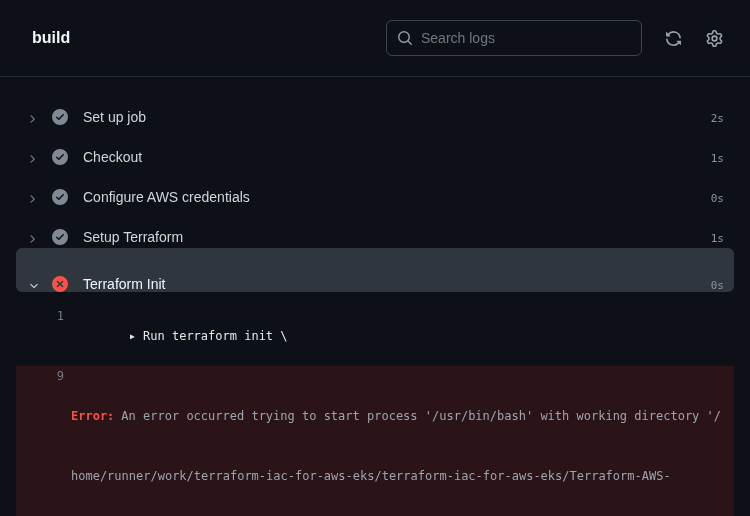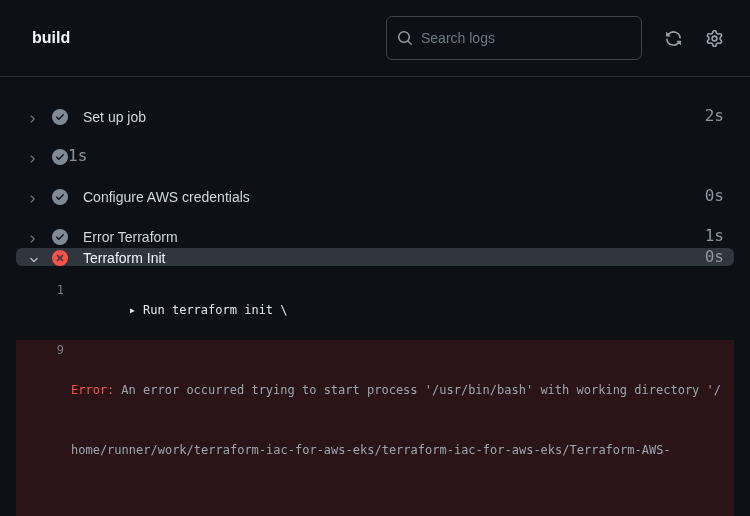--- a/index.html
+++ b/index.html
@@ -21,21 +21,21 @@
     justify-content:space-between;
     padding:0 26px 0 32px;
   }
   .header-left { display:flex; flex-direction:column; gap:5px; }
   .job-title { color:#f0f6fc; font-size:16px; font-weight:700; line-height:18px; }
   .job-subtitle { color:#9198a1; font-size:12.5px; line-height:14px; }
   .header-right { display:flex; align-items:center; gap:21px; }
 
   .search-box {
     display:flex; align-items:center;
-    width:256px; height:44px;
+    width:256px; height:36px;
     border:1px solid #3d444d; border-radius:6px;
     padding:0 10px; gap:8px;
     background:#0d1117;
   }
   .search-box svg { flex:none; color:#9198a1; }
   .search-box input {
     background:transparent; border:none; outline:none;
     color:#e6edf3; font-size:14px; width:100%;
     font-family:"Liberation Sans", sans-serif;
   }
@@ -55,25 +55,25 @@
     padding:0 26px;
     cursor:pointer;
   }
   .chev { width:12px; height:12px; flex:none; color:#767d86; display:flex; align-items:center; }
   .status-icon { width:16px; height:16px; flex:none; margin-left:14px; display:flex; }
   .icon-success { color:#818a94; }
   .icon-failure { color:#f85149; }
   .step-label { margin-left:15px; font-size:14px; color:#ced6de; flex:1; line-height:16px; }
   .duration {
     font-family:"DejaVu Sans Mono", monospace;
-    font-size:16px; color:#8c949e; flex:none;
+    font-size:11px; color:#8c949e; flex:none;
   }
 
   .step-row.expanded {
-    height:18px;
+    height:44px;
     margin:3px 16px 0 16px;
     border-radius:6px;
     background:#30363e;
     padding:0 10px 0 12px;
   }
   .step-row.expanded .chev { color:#cdd5dd; }
   .step-row.expanded .status-icon { margin-left:12px; }
   .step-row.expanded .step-label { color:#f0f6fc; }
 
   
@@ -90,21 +90,21 @@
     color:#767d86;
     cursor:pointer;
   }
   .log-text { margin-left:7px; white-space:pre; color:#e2e8ee; }
   .group-toggle { color:#e2e8ee; cursor:pointer; }
   .cmd-text { margin-left:7px;margin-top:8px; }
 
   .error-block { background:#2a1418; }
   .error-text { color:#9da5af; }
   .error-text .msg-line { display:block; white-space:pre; }
-  .error-label { color:#f85149; font-weight:400; margin-right:7px; }
+  .error-label { color:#f85149; font-weight:700; margin-right:7px; }
 </style>
 </head>
 <body>
 
 <div class="header">
   <div class="header-left">
     <div class="job-title">build</div>
   </div>
   <div class="header-right">
     <div class="search-box">
@@ -149,20 +149,21 @@
     <span class="chev">
       <svg width="12" height="12" viewBox="0 0 16 16" fill="currentColor">
           <path d="M6.22 3.22a.75.75 0 0 1 1.06 0l4.25 4.25a.75.75 0 0 1 0 1.06l-4.25 4.25a.751.751 0 0 1-1.042-.018.751.751 0 0 1-.018-1.042L9.94 8 6.22 4.28a.75.75 0 0 1 0-1.06Z"></path>
         </svg>
     </span>
     <span class="status-icon icon-success">
       <svg width="16" height="16" viewBox="0 0 16 16" fill="currentColor">
           <path d="M8 16A8 8 0 1 1 8 0a8 8 0 0 1 0 16Zm3.78-9.72a.751.751 0 0 0-.018-1.042.751.751 0 0 0-1.042-.018L6.75 9.19 5.28 7.72a.751.751 0 0 0-1.042.018.751.751 0 0 0-.018 1.042l2 2a.75.75 0 0 0 1.06 0Z"></path>
         </svg>
     </span>
+    <span class="step-label">Checkout</span>
     <span class="duration">1s</span>
   </div>
 
   <div class="step-row">
     <span class="chev">
       <svg width="12" height="12" viewBox="0 0 16 16" fill="currentColor">
           <path d="M6.22 3.22a.75.75 0 0 1 1.06 0l4.25 4.25a.75.75 0 0 1 0 1.06l-4.25 4.25a.751.751 0 0 1-1.042-.018.751.751 0 0 1-.018-1.042L9.94 8 6.22 4.28a.75.75 0 0 1 0-1.06Z"></path>
         </svg>
     </span>
     <span class="status-icon icon-success">
@@ -178,21 +179,21 @@
     <span class="chev">
       <svg width="12" height="12" viewBox="0 0 16 16" fill="currentColor">
           <path d="M6.22 3.22a.75.75 0 0 1 1.06 0l4.25 4.25a.75.75 0 0 1 0 1.06l-4.25 4.25a.751.751 0 0 1-1.042-.018.751.751 0 0 1-.018-1.042L9.94 8 6.22 4.28a.75.75 0 0 1 0-1.06Z"></path>
         </svg>
     </span>
     <span class="status-icon icon-success">
       <svg width="16" height="16" viewBox="0 0 16 16" fill="currentColor">
           <path d="M8 16A8 8 0 1 1 8 0a8 8 0 0 1 0 16Zm3.78-9.72a.751.751 0 0 0-.018-1.042.751.751 0 0 0-1.042-.018L6.75 9.19 5.28 7.72a.751.751 0 0 0-1.042.018.751.751 0 0 0-.018 1.042l2 2a.75.75 0 0 0 1.06 0Z"></path>
         </svg>
     </span>
-    <span class="step-label">Error Terraform</span>
+    <span class="step-label">Setup Terraform</span>
     <span class="duration">1s</span>
   </div>
 
   <div class="step-row expanded">
     <span class="chev">
       <svg width="12" height="12" viewBox="0 0 16 16" fill="currentColor">
           <path d="M12.78 5.22a.749.749 0 0 1 0 1.06l-4.25 4.25a.749.749 0 0 1-1.06 0L3.22 6.28a.749.749 0 1 1 1.06-1.06L8 8.939l3.72-3.719a.749.749 0 0 1 1.06 0Z"></path>
         </svg>
     </span>
     <span class="status-icon icon-failure">

